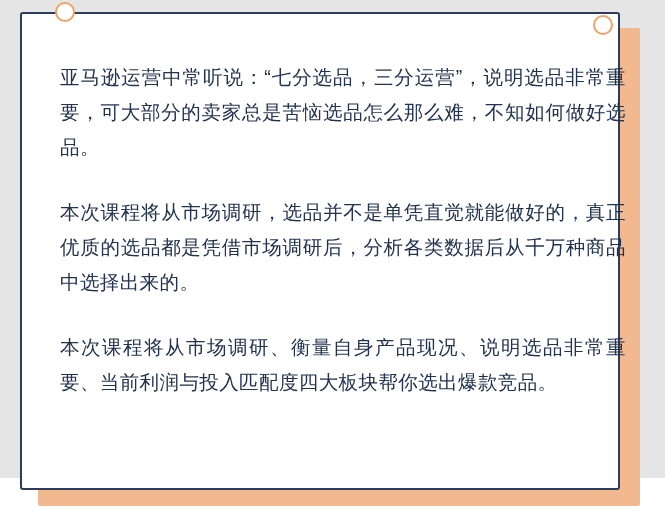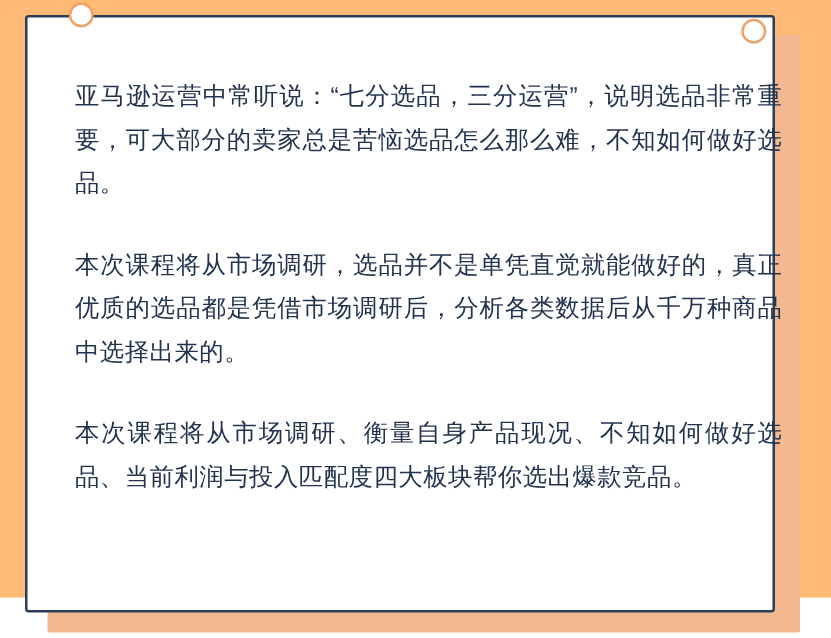--- a/index.html
+++ b/index.html
@@ -10,21 +10,21 @@
     width: 665px;
     height: 510px;
     background: #ffffff;
     font-family: "Liberation Sans", sans-serif;
     overflow: hidden;
   }
   .canvas {
     position: relative;
     width: 665px;
     height: 478px;
-    background: #fdba74;
+    background: #e5e5e5;
   }
   
   .accent-panel {
     position: absolute;
     left: 38px;
     top: 28px;
     width: 602px;
     height: 478px;
     background: #f2b890;
     border-radius: 2px;
@@ -84,20 +84,20 @@
 <body>
 
 <div class="canvas">
 
   <div class="accent-panel"></div>
 
   <div class="card">
     <div class="card-body">
       <p class="para">亚马逊运营中常听说：“七分选品，三分运营”，说明选品非常重要，可大部分的卖家总是苦恼选品怎么那么难，不知如何做好选品。</p>
       <p class="para">本次课程将从市场调研，选品并不是单凭直觉就能做好的，真正优质的选品都是凭借市场调研后，分析各类数据后从千万种商品中选择出来的。</p>
-      <p class="para">本次课程将从市场调研、衡量自身产品现况、不知如何做好选品、当前利润与投入匹配度四大板块帮你选出爆款竞品。</p>
+      <p class="para">本次课程将从市场调研、衡量自身产品现况、说明选品非常重要、当前利润与投入匹配度四大板块帮你选出爆款竞品。</p>
     </div>
   </div>
 
   <div class="pin pin-left"></div>
   <div class="pin pin-right"></div>
 
 </div>
 
 </body></html>

